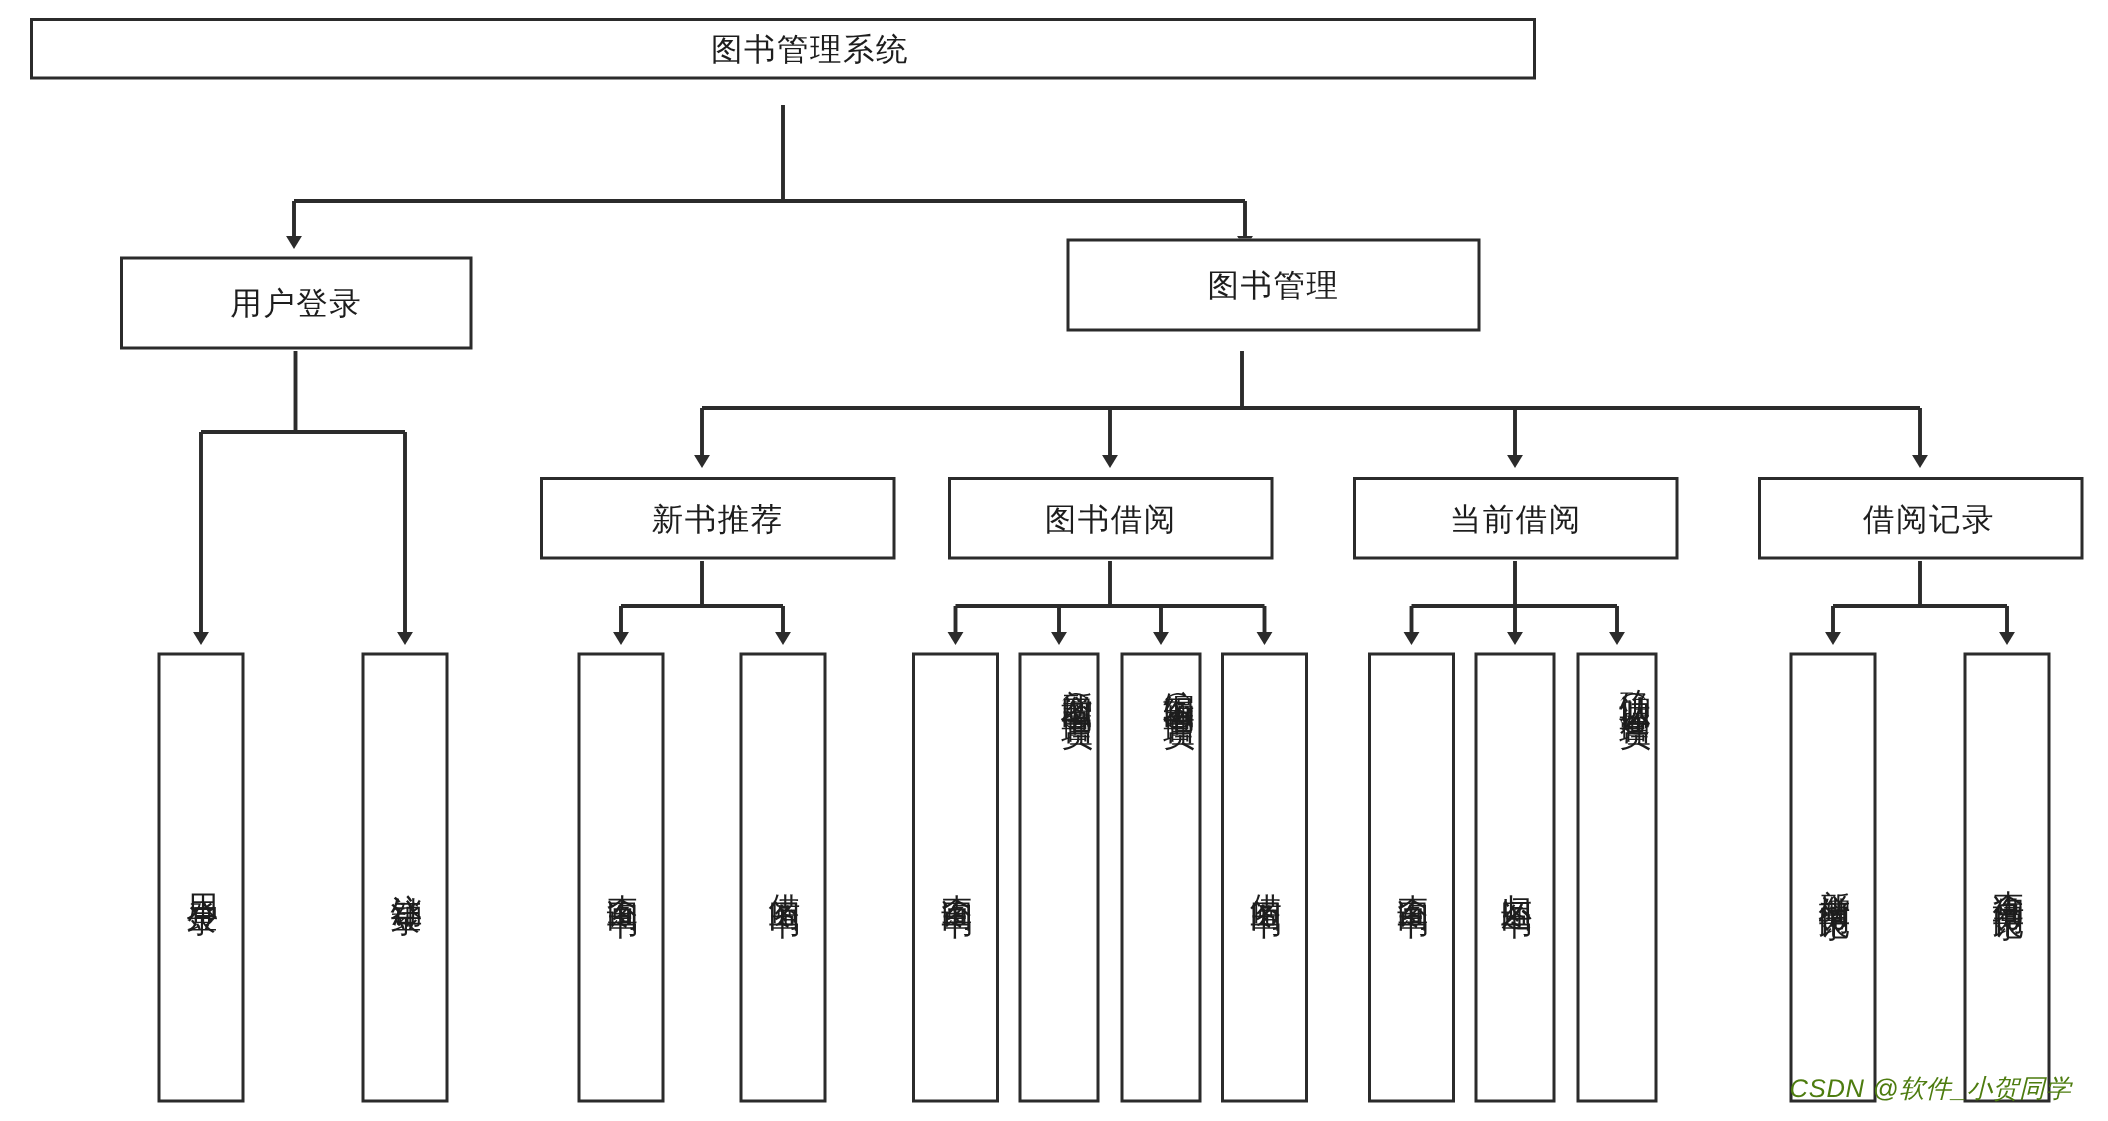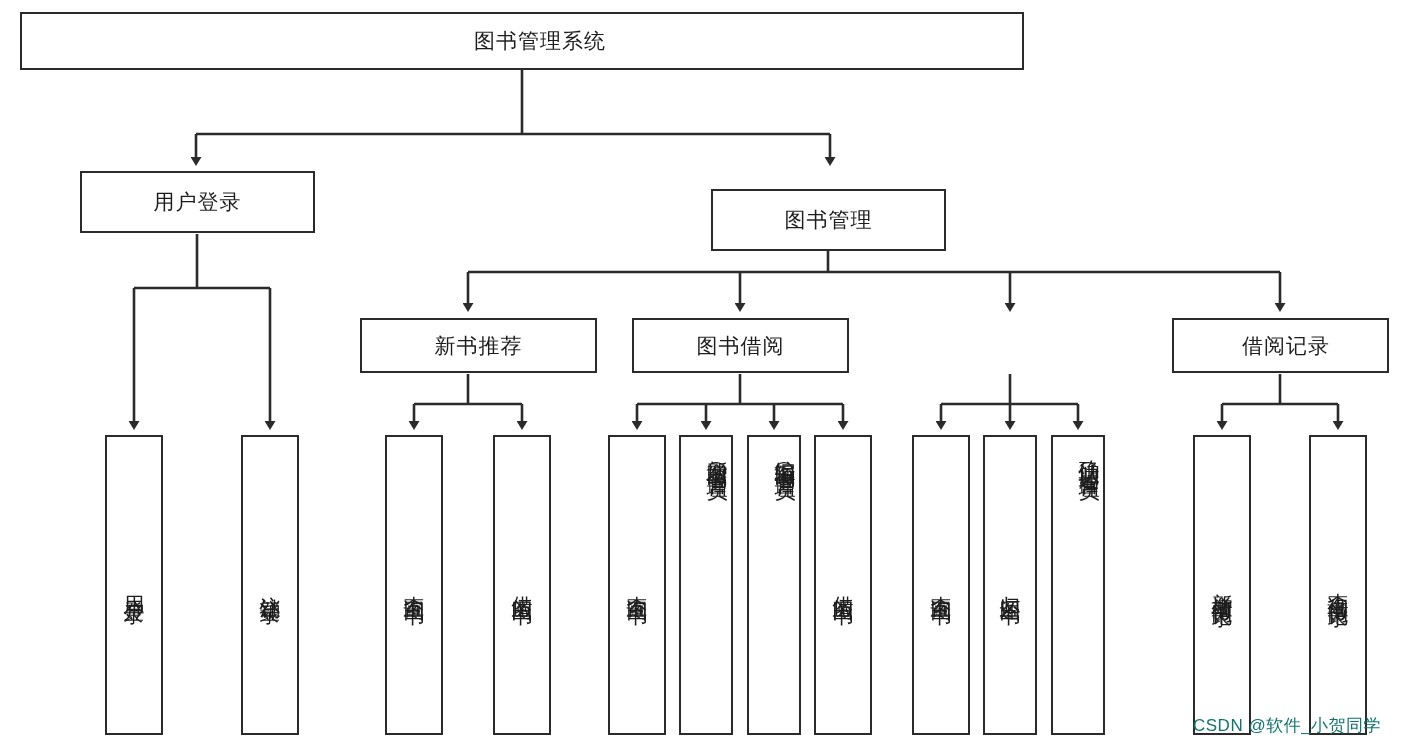--- a/index.html
+++ b/index.html
@@ -32,25 +32,26 @@
     justify-content:center;
     padding:6px 0;
   }
   .node.v.toptext{
     align-items:flex-start;
     justify-content:flex-start;
   }
   .node.v .vtxt{display:block;}
   .watermark{
     position:absolute;
-    color:#0f766e;
+    color:#4d7c0f;
     font-size:17px;
     letter-spacing:0.5px;
     white-space:nowrap;
     pointer-events:none;
+    font-style:italic;
   }
 </style>
 </head>
 <body>
 
 <div id="stage">
 
   <svg id="wires" viewBox="0 0 1405 747" xmlns="http://www.w3.org/2000/svg">
     <defs>
       <marker id="arrow" markerWidth="9" markerHeight="11" refX="1" refY="5.5" orient="auto" markerUnits="userSpaceOnUse">
@@ -94,36 +95,39 @@
       <path d="M1010,404 L1010,422" marker-end="url(#arrow)"></path>
       <path d="M1078,404 L1078,422" marker-end="url(#arrow)"></path>
 
       <path d="M1280,374 L1280,404"></path>
       <path d="M1222,404 L1338,404"></path>
       <path d="M1222,404 L1222,422" marker-end="url(#arrow)"></path>
       <path d="M1338,404 L1338,422" marker-end="url(#arrow)"></path>
     </g>
   </svg>
 
-  <div class="node h" style="left:20px;top:12px;width:1004px;height:58px;padding-left:36px;">
+  <div class="node h" style="left:20px;top:12px;width:1004px;height:41px;padding-left:36px;">
     <span>图书管理系统</span>
   </div>
 
   <div class="node h" style="left:80px;top:171px;width:235px;height:62px;">
     <span>用户登录</span>
   </div>
-  <div class="node h" style="left:711px;top:189px;width:235px;height:62px;">
+  <div class="node h" style="left:711px;top:159px;width:276px;height:62px;">
     <span>图书管理</span>
   </div>
 
   <div class="node h" style="left:360px;top:318px;width:237px;height:55px;">
     <span>新书推荐</span>
   </div>
   <div class="node h" style="left:632px;top:318px;width:217px;height:55px;text-align:center;">
     <span>图书借阅</span>
+  </div>
+  <div class="node h" style="left:902px;top:318px;width:217px;height:55px;">
+    <span>当前借阅</span>
   </div>
   <div class="node h" style="left:1172px;top:318px;width:217px;height:55px;padding-left:11px;">
     <span>借阅记录</span>
   </div>
 
   <div class="node v" style="left:105px;top:435px;width:58px;height:300px;">
     <span class="vtxt">用户登录</span>
   </div>
   <div class="node v" style="left:241px;top:435px;width:58px;height:300px;">
     <span class="vtxt">注销登录</span>

